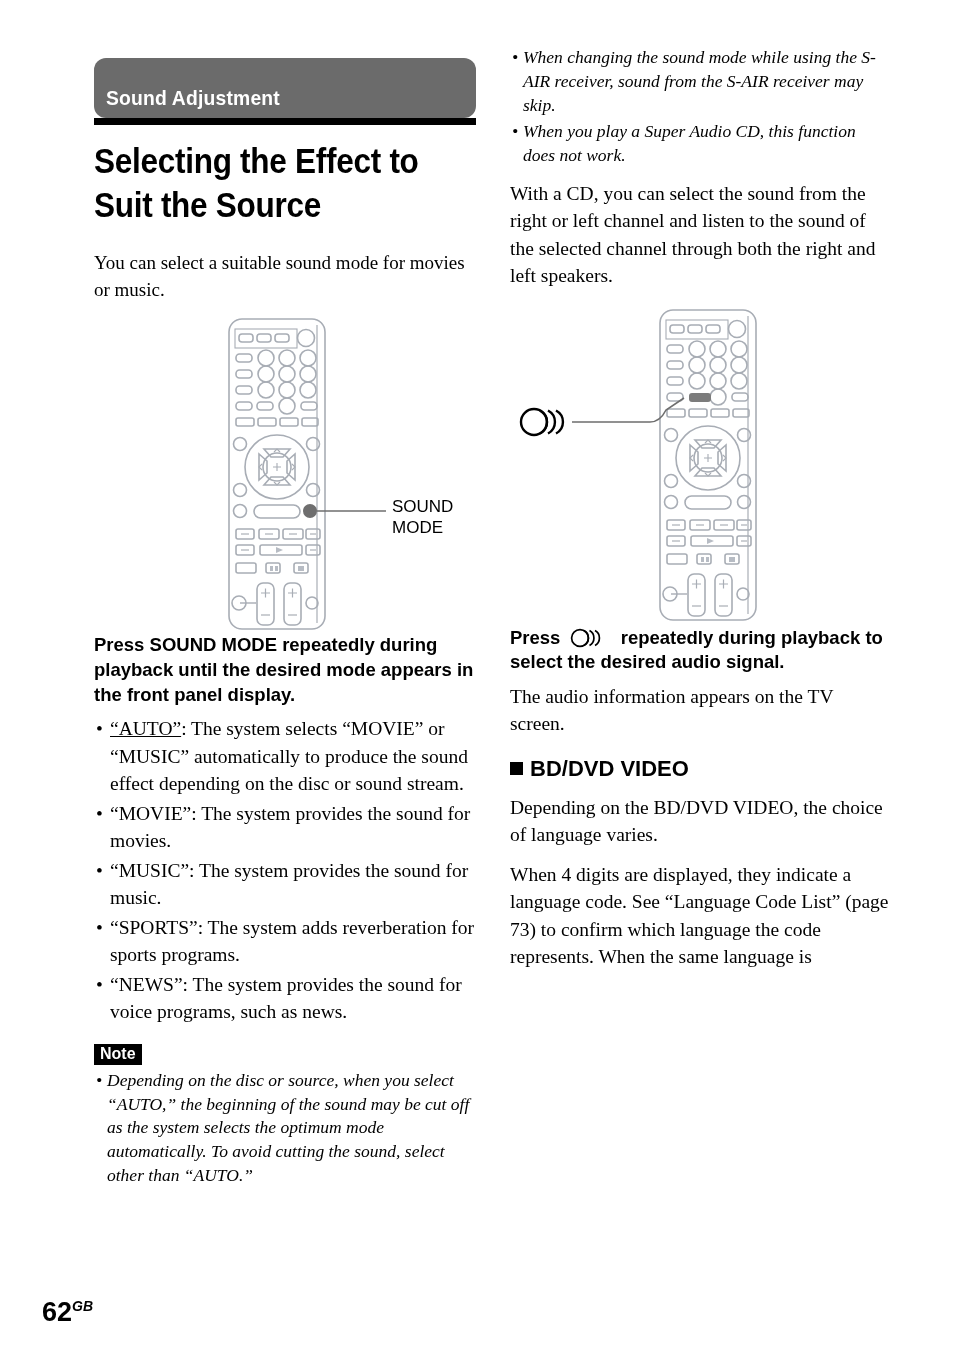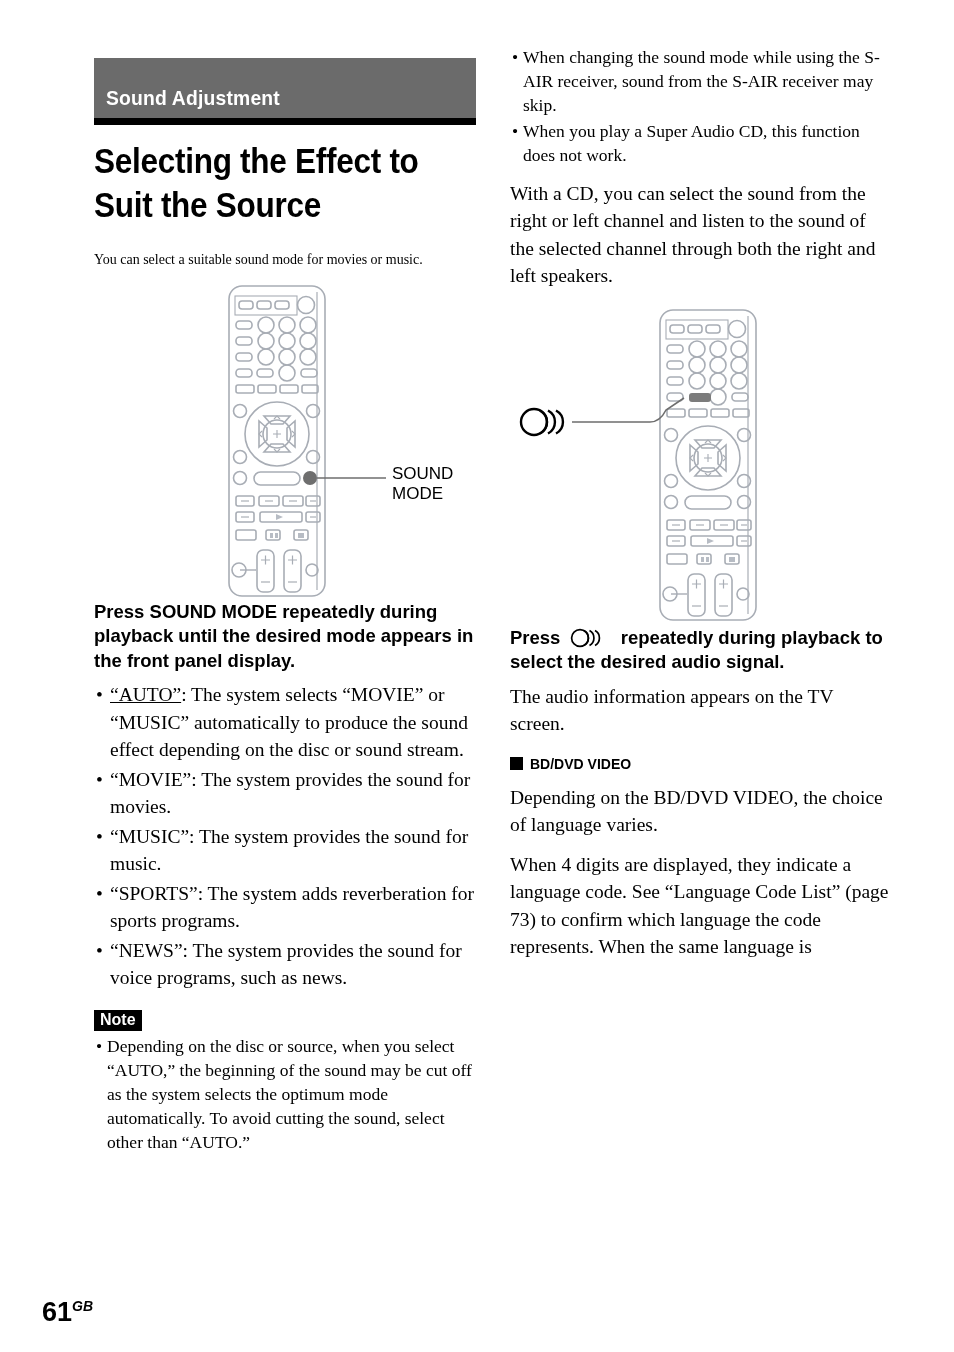--- a/index.html
+++ b/index.html
@@ -35,20 +35,21 @@
   
   .section-banner {
     background: #6b6b6b;
     height: 60px;
     position: relative;
     display: flex;
     align-items: flex-end;
     padding: 0 0 8px 12px;
     box-sizing: border-box;
     margin-top: 12px;
+    border-radius: 12px;
   }
   .section-banner-text {
     color: #ffffff;
     font-family: "Liberation Sans", sans-serif;
     font-weight: bold;
     font-size: 21px;
     letter-spacing: 0.2px;
     transform: scaleX(0.92);
     transform-origin: left center;
   }
@@ -80,21 +81,21 @@
   
   p.body {
     font-size: 19.5px;
     line-height: 1.41;
     margin: 16px 0 0 0;
     text-align: left;
   }
   p.body.tight { margin-top: 12px; }
 
   .lead {
-    font-size: 14px;
+    font-size: 19px;
     line-height: 1.41;
     margin: 22px 0 0 0;
   }
 
   
   .instruction {
     font-family: "Liberation Sans", sans-serif;
     font-weight: bold;
     font-size: 18.5px;
     line-height: 1.33;
@@ -117,41 +118,42 @@
   ul.bullets li::before {
     content: "\2022";
     position: absolute;
     left: 2px;
     top: 0;
   }
   ul.bullets.small li {
     font-size: 17.5px;
     line-height: 1.37;
     padding-left: 13px;
+    font-style: italic;
   }
   .u { text-decoration: underline; }
 
   
   .note-badge {
     display: inline-block;
     background: #000000;
     color: #ffffff;
     font-family: "Liberation Sans", sans-serif;
     font-weight: bold;
     font-size: 16px;
     padding: 2px 6px 3px 6px;
     line-height: 1;
     margin-bottom: 4px;
   }
 
   
   .sub-heading {
     font-family: "Liberation Sans", sans-serif;
     font-weight: bold;
-    font-size: 14px;
+    font-size: 22px;
     margin: 18px 0 2px 0;
     display: flex;
     align-items: center;
     gap: 7px;
   }
   .sq {
     display: inline-block;
     width: 13px;
     height: 13px;
     background: #000000;
@@ -473,16 +475,16 @@
     <div class="sub-heading">
       <span class="sq"></span>
       <span>BD/DVD VIDEO</span>
     </div>
 
     <p class="body tight">Depending on the BD/DVD VIDEO, the choice of language varies.</p>
     <p class="body tight">When 4 digits are displayed, they indicate a language code. See “Language Code List” (page 73) to confirm which language the code represents. When the same language is</p>
   </div>
 
   <div class="page-number">
-    <span>61</span><sup>GB</sup>
+    <span>62</span><sup>GB</sup>
   </div>
 
 </div>
 
 </body></html>

